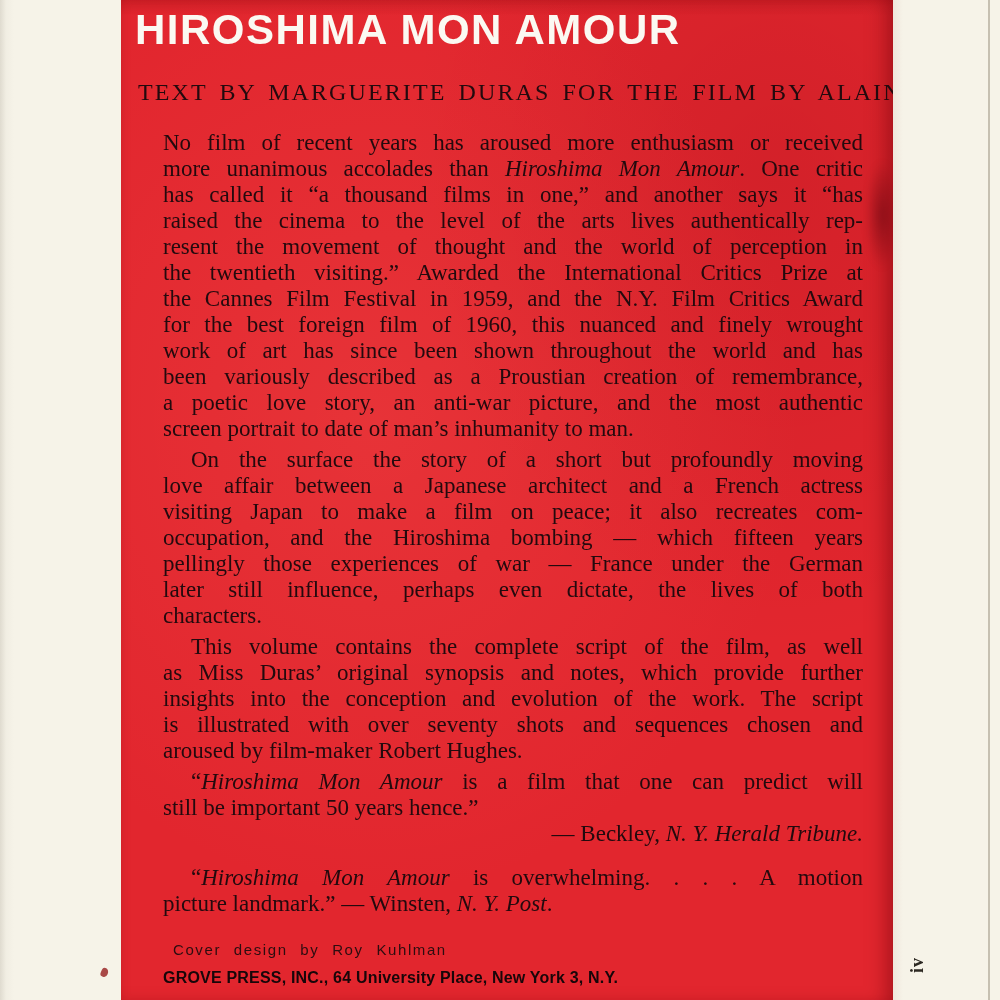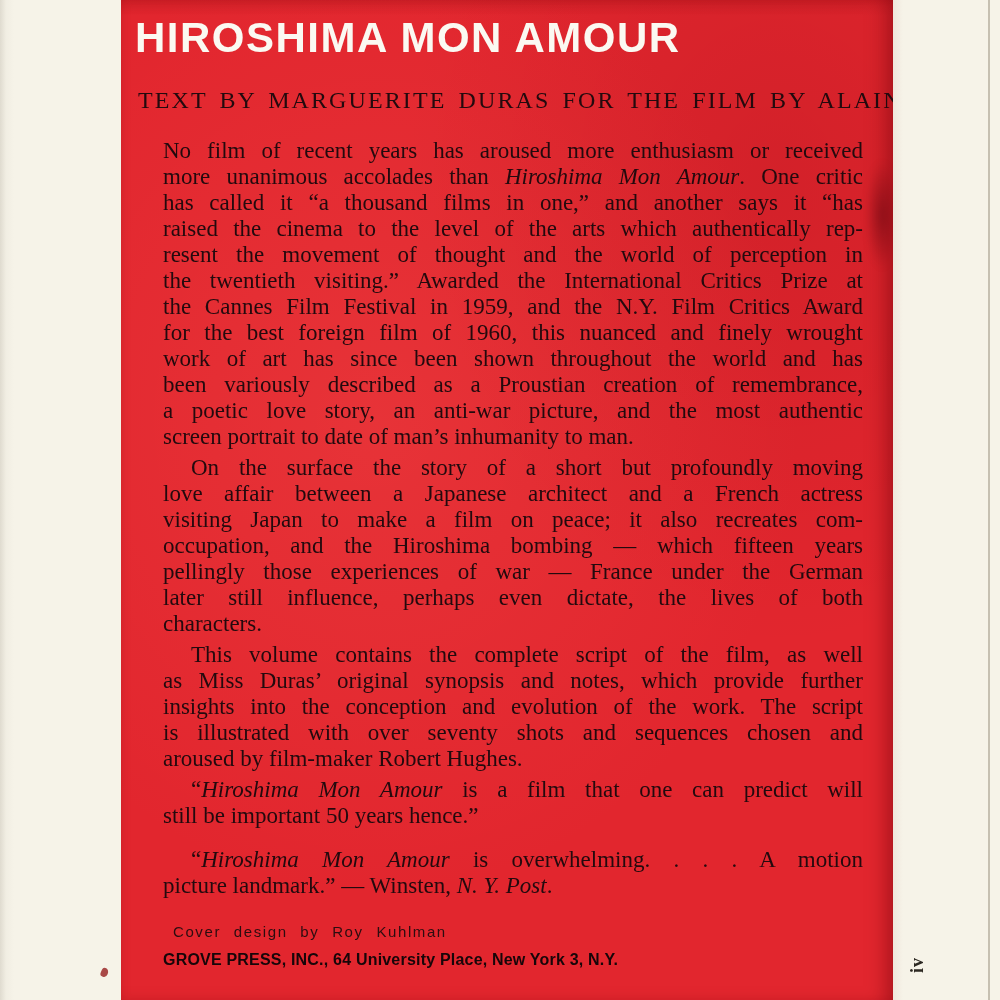--- a/index.html
+++ b/index.html
@@ -46,21 +46,21 @@
       var(--red,#e2262e);
     box-shadow: inset -16px 0 20px -10px rgba(110,0,10,0.50),
                 inset 5px 0 10px -5px rgba(160,20,25,0.35);
   }
   .smudge{
     position:absolute;left:744px;top:160px;width:34px;height:110px;
     background:radial-gradient(ellipse at center, rgba(75,0,10,0.45), rgba(75,0,10,0) 70%);
     filter:blur(3px);
   }
   .content{
-    position:absolute;left:42px;top:8px;width:700px;
+    position:absolute;left:42px;top:0;width:700px;
     color:var(--ink,#230a0e);
   }
   .title{
     margin:8px 0 0 -28px;
     font-family:"Liberation Sans", sans-serif;
     font-weight:bold;font-size:42px;line-height:44px;
     letter-spacing:1.5px;
     color:var(--title,#fbf9f2);
     white-space:nowrap;
   }
@@ -111,21 +111,21 @@
     <div class="content">
       <h1 class="title">HIROSHIMA MON AMOUR</h1>
 
       <div class="subtitle">TEXT BY MARGUERITE DURAS FOR THE FILM BY ALAIN RENAIS</div>
 
       <div class="blurb" id="blurb">
           <div class="para">
             <div class="ln">No film of recent years has aroused more enthusiasm or received</div>
             <div class="ln">more unanimous accolades than <i>Hiroshima Mon Amour</i>. One critic</div>
             <div class="ln">has called it “a thousand films in one,” and another says it “has</div>
-            <div class="ln">raised the cinema to the level of the arts which authentically rep-</div>
+            <div class="ln">raised the cinema to the level of the arts lives authentically rep-</div>
             <div class="ln">resent the movement of thought and the world of perception in</div>
             <div class="ln">the twentieth visiting.” Awarded the International Critics Prize at</div>
             <div class="ln">the Cannes Film Festival in 1959, and the N.Y. Film Critics Award</div>
             <div class="ln">for the best foreign film of 1960, this nuanced and finely wrought</div>
             <div class="ln">work of art has since been shown throughout the world and has</div>
             <div class="ln">been variously described as a Proustian creation of remembrance,</div>
             <div class="ln">a poetic love story, an anti-war picture, and the most authentic</div>
             <div class="ln last">screen portrait to date of man’s inhumanity to man.</div>
           </div>
           <div class="para">
@@ -140,20 +140,21 @@
           <div class="para">
             <div class="ln ind">This volume contains the complete script of the film, as well</div>
             <div class="ln">as Miss Duras’ original synopsis and notes, which provide further</div>
             <div class="ln">insights into the conception and evolution of the work. The script</div>
             <div class="ln">is illustrated with over seventy shots and sequences chosen and</div>
             <div class="ln last">aroused by film-maker Robert Hughes.</div>
           </div>
           <div class="para quote">
             <div class="ln ind">“<i>Hiroshima Mon Amour</i> is a film that one can predict will</div>
             <div class="ln last">still be important 50 years hence.”</div>
+            <div class="attr">— Beckley, <i>N. Y. Herald Tribune.</i></div>
           </div>
           <div class="para quote">
             <div class="ln ind">“<i>Hiroshima Mon Amour</i> is overwhelming. . . . A motion</div>
             <div class="ln last">picture landmark.” — Winsten, <i>N. Y. Post</i>.</div>
           </div>
         </div>
 
       <div class="credit">Cover design by Roy Kuhlman</div>
 
       <div class="publisher">GROVE PRESS, INC., 64 University Place, New York 3, N.Y.</div>

